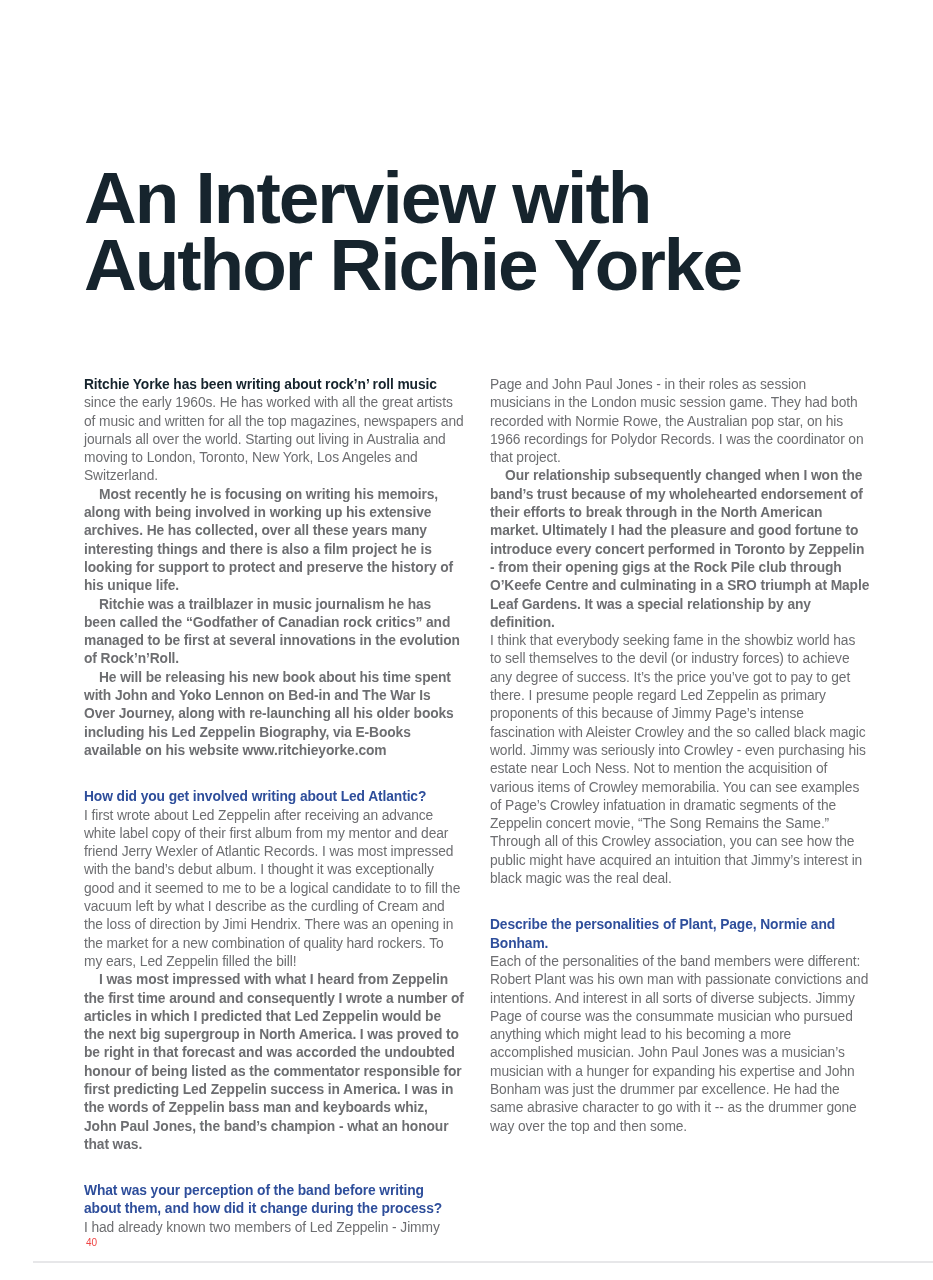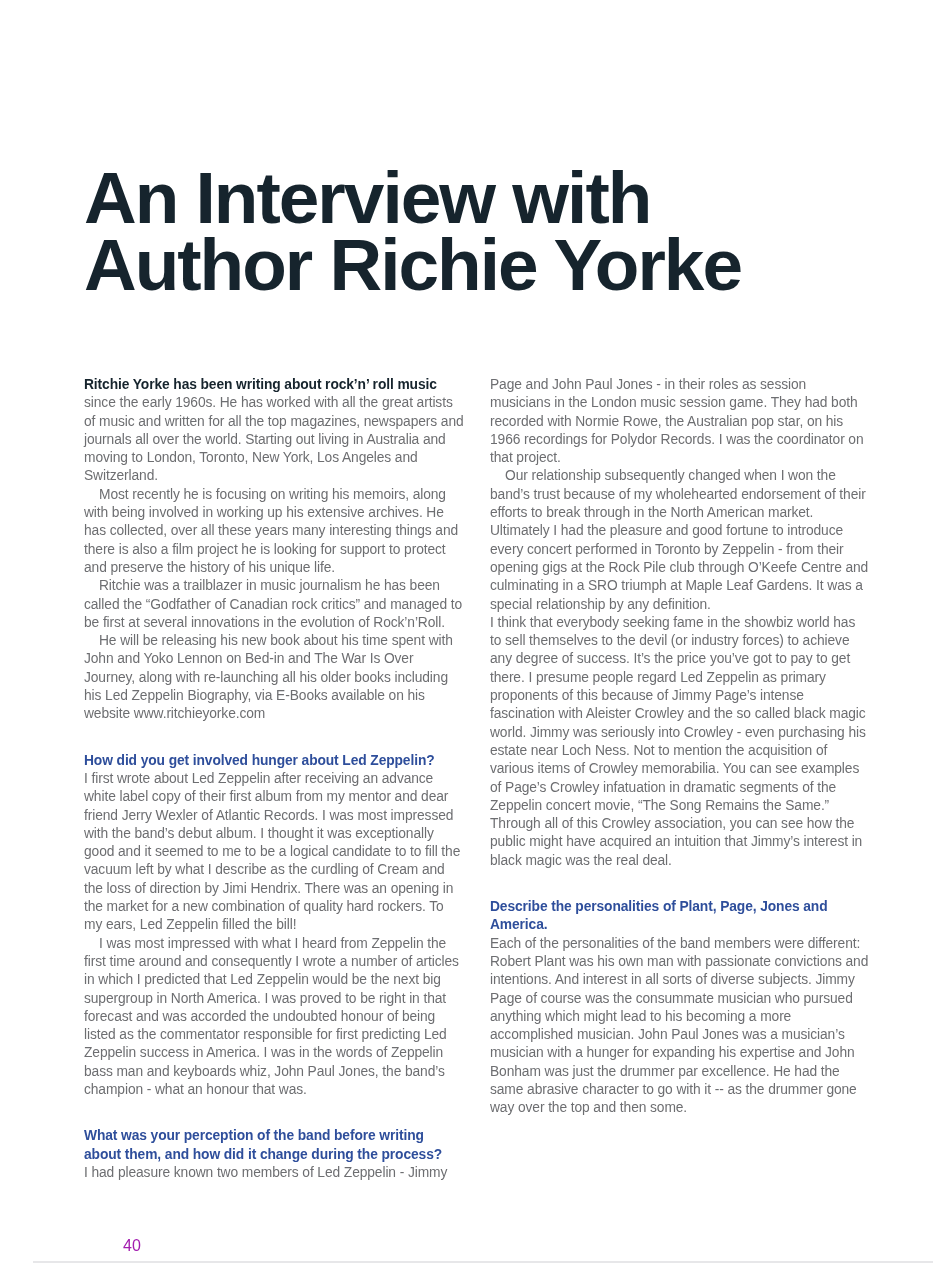--- a/index.html
+++ b/index.html
@@ -29,38 +29,37 @@
     align-items:flex-start;
   }
   .col{
     width:380px;
     font-size:13.8px;
     line-height:18.3px;
     color:var(--body-color,#6d6e71);
     letter-spacing:-0.1px;
   }
   .body-para{margin:0;}
-  .body-para.indent{text-indent:15px;}
+  .body-para.indent{text-indent:15px;font-weight:bold;}
   .lead{
     color:var(--title-color,#16242d);
     font-weight:bold;
   }
   .question{
     margin:28px 0 0 0;
     font-size:13.8px;
     line-height:18.3px;
     font-weight:bold;
     color:var(--question-color,#2e4e9b);
   }
   .page-number{
     position:absolute;
     left:86px;top:1237px;
-    font-size:16px;
-    color:#a21caf;
-    margin-left:37px;
+    font-size:10px;
+    color:#ef4444;
   }
   .page-edge-line{
     position:absolute;
     left:33px;right:0;
     top:1261px;height:2px;
     background:#e7e7e9;
   }
 </style>
 </head>
 <body>
@@ -71,31 +70,31 @@
     <div>An Interview with</div>
     <div>Author Richie Yorke</div>
   </div>
 
   <div class="columns">
     <div class="col" id="col-left">
         <p class="body-para"><b class="lead">Ritchie Yorke has been writing about rock’n’ roll music</b><span> since the early 1960s.  He has worked with all the great artists of music and written for all the top magazines, newspapers and journals all over the world. Starting out living in Australia and moving to London, Toronto, New York, Los Angeles and Switzerland.</span></p>
         <p class="body-para indent">Most recently he is focusing on writing his memoirs, along with being involved in working up his extensive archives.  He has collected, over all these years many interesting things and there is also a film project he is looking for support to protect and preserve the history of his unique life.</p>
         <p class="body-para indent">Ritchie was a trailblazer in music journalism he has been called the “Godfather of Canadian rock critics” and managed to be first at several innovations in the evolution of Rock’n’Roll.</p>
         <p class="body-para indent">He will be releasing his new book about his time spent with John and Yoko Lennon on Bed-in and The War Is Over Journey, along with re-launching all his older books including his Led Zeppelin Biography, via E-Books available on his website www.ritchieyorke.com</p>
-        <h3 class="question">How did you get involved hunger about Led Zeppelin?</h3>
+        <h3 class="question">How did you get involved writing about Led Atlantic?</h3>
         <p class="body-para">I first wrote about Led Zeppelin after receiving an advance white label copy of their first album from my mentor and dear friend Jerry Wexler of Atlantic Records.  I was most impressed with the band’s debut album. I thought it was exceptionally good and it seemed to me to be a logical candidate to to fill the vacuum left by what I describe as the curdling of Cream and the loss of direction by Jimi Hendrix.  There was an opening in the market for a new combination of quality hard rockers. To my ears, Led Zeppelin filled the bill!</p>
         <p class="body-para indent">I was most impressed with what I heard from Zeppelin the first time around and consequently I wrote a number of articles in which I predicted that Led Zeppelin would be the next big supergroup  in North America. I was proved to be right in that forecast and was accorded  the undoubted honour of being listed as the commentator responsible for first predicting Led Zeppelin success in America. I was in the words of Zeppelin bass man and keyboards whiz, John Paul Jones, the band’s champion - what an honour that was.</p>
         <h3 class="question">What was your perception of the band before writing about them, and how did it change during the process?</h3>
-        <p class="body-para">I had pleasure known two members of Led Zeppelin - Jimmy</p>
+        <p class="body-para">I had already known two members of Led Zeppelin - Jimmy</p>
       </div>
     <div class="col" id="col-right">
         <p class="body-para">Page and John Paul Jones - in their roles as session musicians in the London music session game. They had both recorded with Normie Rowe, the Australian pop star, on his 1966 recordings for Polydor Records. I was the coordinator on that project.</p>
         <p class="body-para indent">Our relationship subsequently changed when I won the band’s trust because of my wholehearted endorsement of their efforts to break through in the North American market. Ultimately I had the pleasure and good fortune to introduce every concert performed in Toronto by Zeppelin - from their opening gigs at the Rock Pile club through O’Keefe Centre and culminating in a SRO triumph at Maple Leaf Gardens. It was a special relationship by any definition.</p>
         <p class="body-para">I think that everybody seeking fame in the showbiz world has to sell themselves to the devil (or industry forces) to achieve any degree of success. It’s the price you’ve got to pay to get there. I presume people regard Led Zeppelin as primary proponents of this because of Jimmy Page’s intense fascination with Aleister Crowley and the so called black magic world. Jimmy was seriously into Crowley - even purchasing his estate near Loch Ness. Not to mention the acquisition of various items of Crowley memorabilia. You can see examples of Page’s Crowley infatuation in dramatic segments of the Zeppelin concert movie, “The Song Remains the Same.” Through all of this Crowley association, you can see how the public might have acquired an intuition that Jimmy’s interest in black magic was the real deal.</p>
-        <h3 class="question">Describe the personalities of Plant, Page, Jones and America.</h3>
+        <h3 class="question">Describe the personalities of Plant, Page, Normie and Bonham.</h3>
         <p class="body-para">Each of the personalities of the band members were different: Robert Plant was his own man with passionate convictions and intentions. And interest in all sorts of diverse subjects. Jimmy Page of course was the consummate musician who pursued anything which might lead to his becoming a more accomplished musician. John Paul Jones was a musician’s musician with a hunger for expanding his expertise and John Bonham was just the drummer par excellence. He had the same abrasive character to go with it -- as the drummer gone way over the top and then some.</p>
       </div>
   </div>
 
   <div class="page-number">40</div>
   <div class="page-edge-line"></div>
 
 </div>
 
 </body></html>

